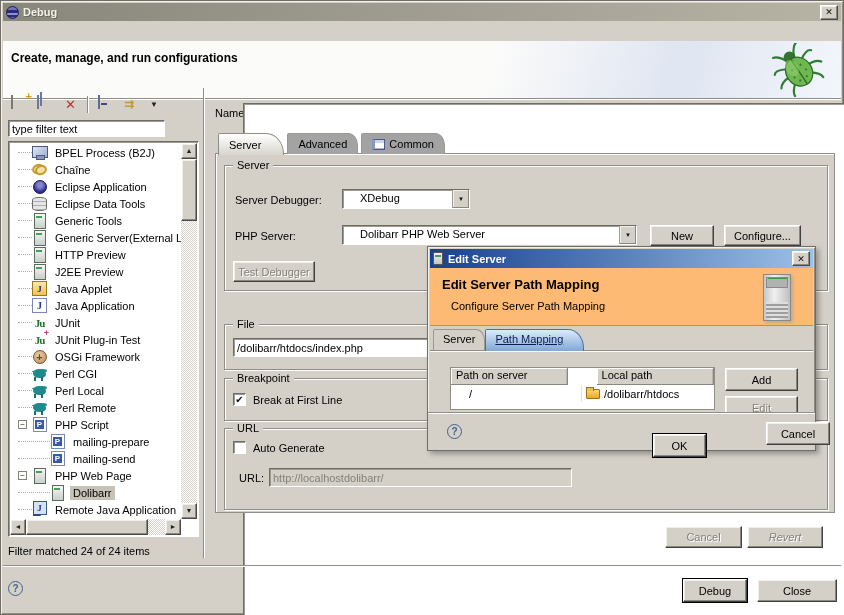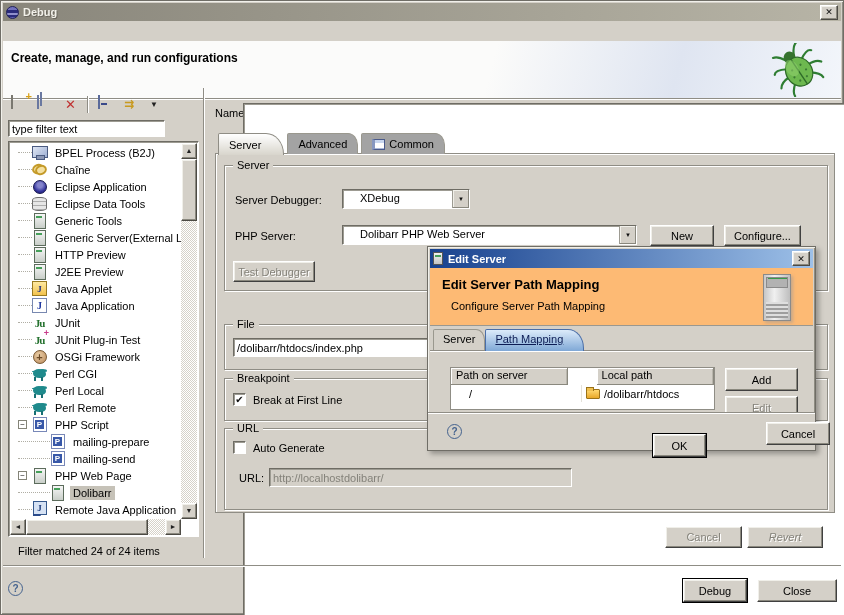--- a/index.html
+++ b/index.html
@@ -95,21 +95,21 @@
 
   
   .vscroll { position:absolute; top:1px; right:1px; width:16px; bottom:17px;
     background:repeating-conic-gradient(#ffffff 0 25%, #d6d2c9 0 50%) 0 0/2px 2px; }
   .hscroll { position:absolute; left:1px; bottom:1px; right:17px; height:16px;
     background:repeating-conic-gradient(#ffffff 0 25%, #d6d2c9 0 50%) 0 0/2px 2px; }
   .sb-btn { position:absolute; width:16px; height:16px; background:#d4d0c8; border:1px solid; border-color:#fff #4c4a44 #4c4a44 #fff;
     box-shadow:inset -1px -1px 0 #8a887e, inset 1px 1px 0 #f0efe9; font-size:7px; line-height:14px; text-align:center; color:#222; }
   .sb-thumb { position:absolute; background:#d4d0c8; border:1px solid; border-color:#fff #4c4a44 #4c4a44 #fff;
     box-shadow:inset -1px -1px 0 #8a887e, inset 1px 1px 0 #f0efe9; }
-  .filter-status { position:absolute; left:8px; top:545px;margin-left:10px; }
+  .filter-status { position:absolute; left:8px; top:545px; }
 
   .sash { position:absolute; left:203px; top:88px; height:470px; width:2px; border-left:1px solid #8f8d85; border-right:1px solid #fff; }
 
   
   .name-label { position:absolute; left:215px; top:107px; }
   .name-input { position:absolute; left:243px; top:103px; width:584px; height:19px; }
 
   .tabs { position:absolute; left:218px; top:133px; height:21px; display:flex; align-items:flex-end; z-index:3; }
   .tab { padding:3px 10px 3px 10px; border:1px solid #9a988e; border-bottom:none; background:#a3a3a3;
     border-radius:2px 10px 0 0/2px 12px 0 0; margin-right:3px; display:flex; align-items:center; gap:4px; height:21px; }

